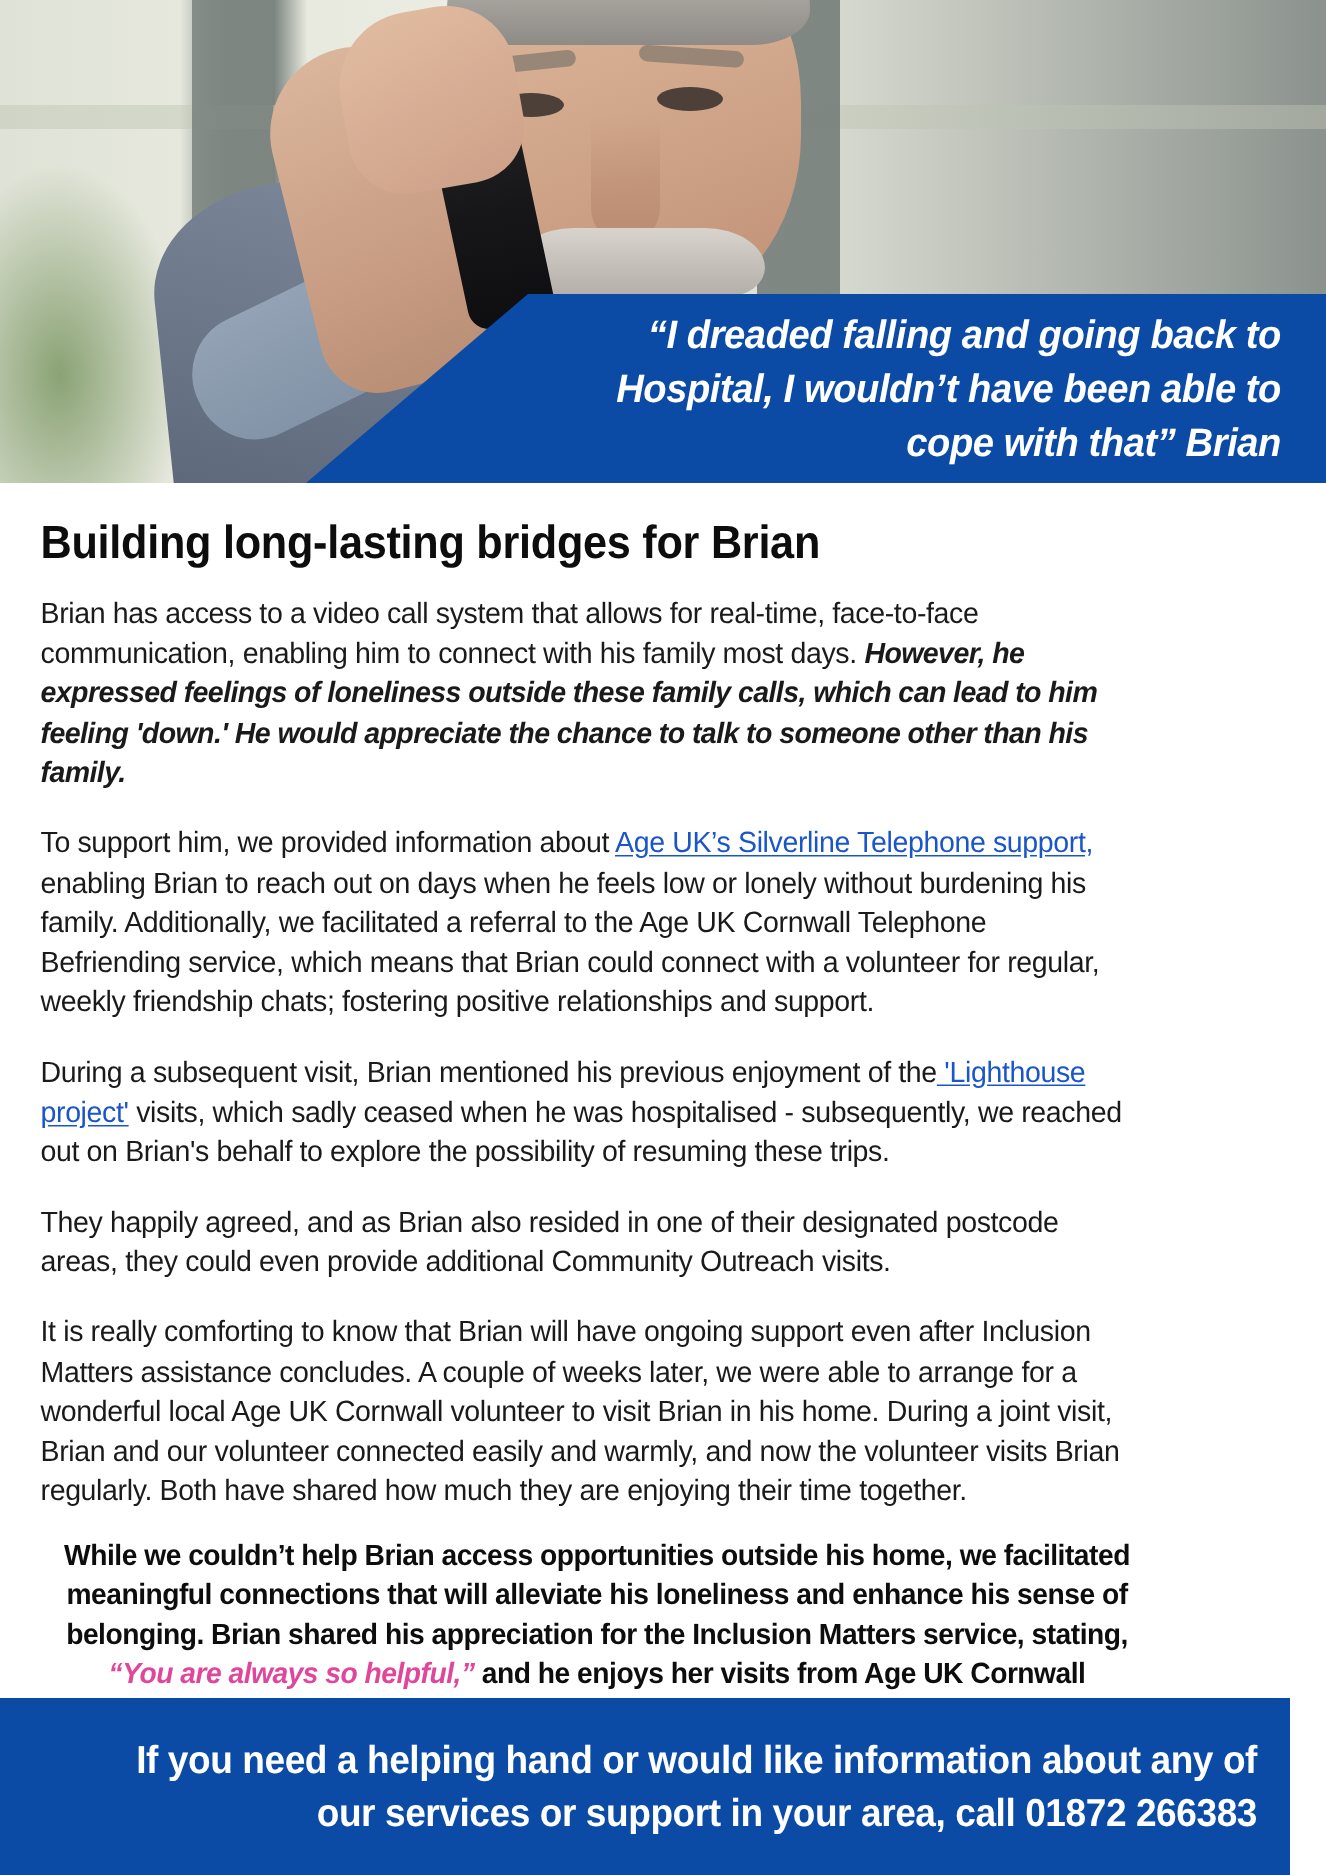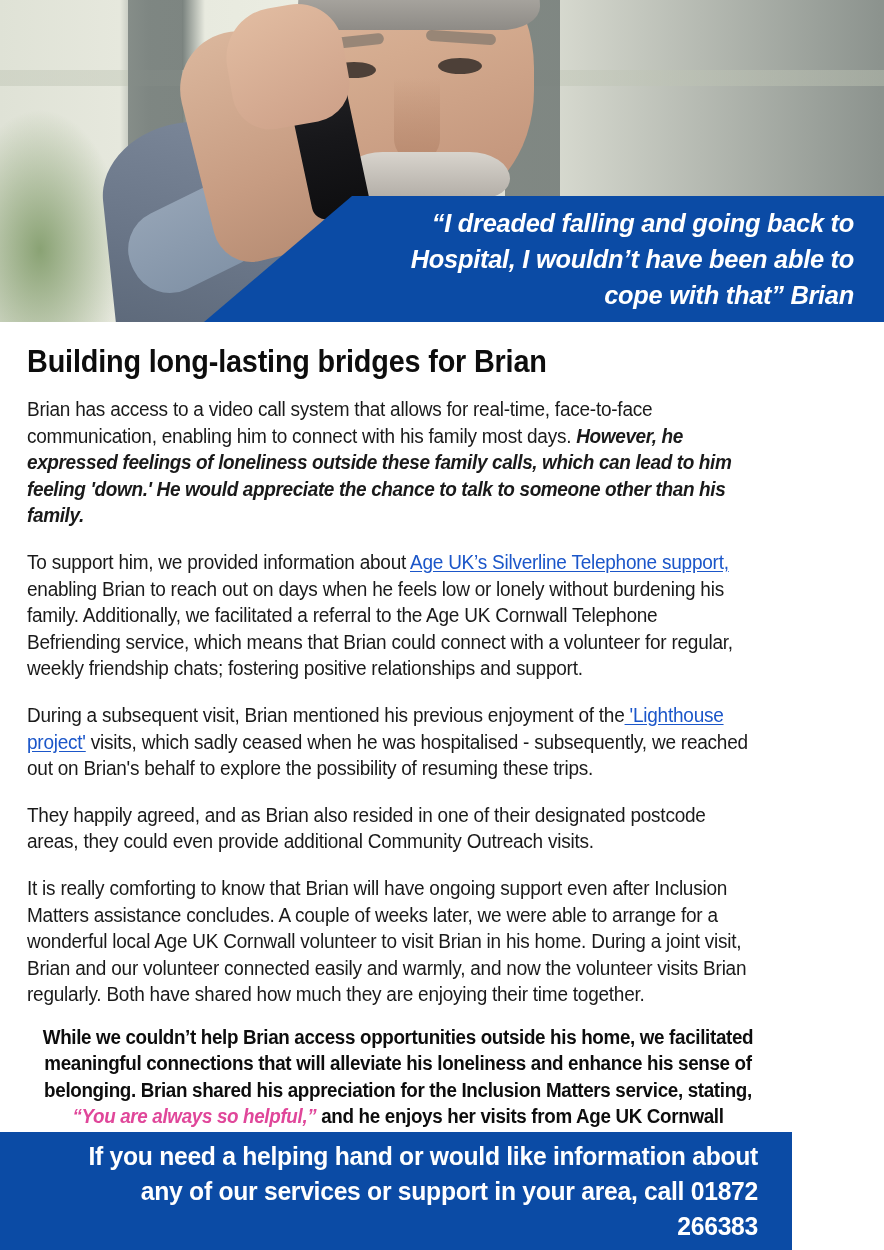--- a/index.html
+++ b/index.html
@@ -285,28 +285,28 @@
     color: var(--brand-pink, #E0479A);
     font-style: italic;
     font-weight: bold;
   }
 
   
   .footer-banner {
     position: absolute;
     left: 0;
     bottom: 0;
-    width: 792px;
+    width: 860px;
     height: 118px;
     background: var(--brand-blue, #0B4BA5);
     display: flex;
     align-items: center;
     justify-content: flex-end;
     box-sizing: border-box;
-    padding: 0 34px;
+    padding: 0 22px;
   }
   .footer-text {
     color: #ffffff;
     font-family: "Liberation Sans", sans-serif;
     font-weight: bold;
     font-size: 26px;
     line-height: 35px;
     text-align: right;
     letter-spacing: -0.3px;
     width: 100%;

